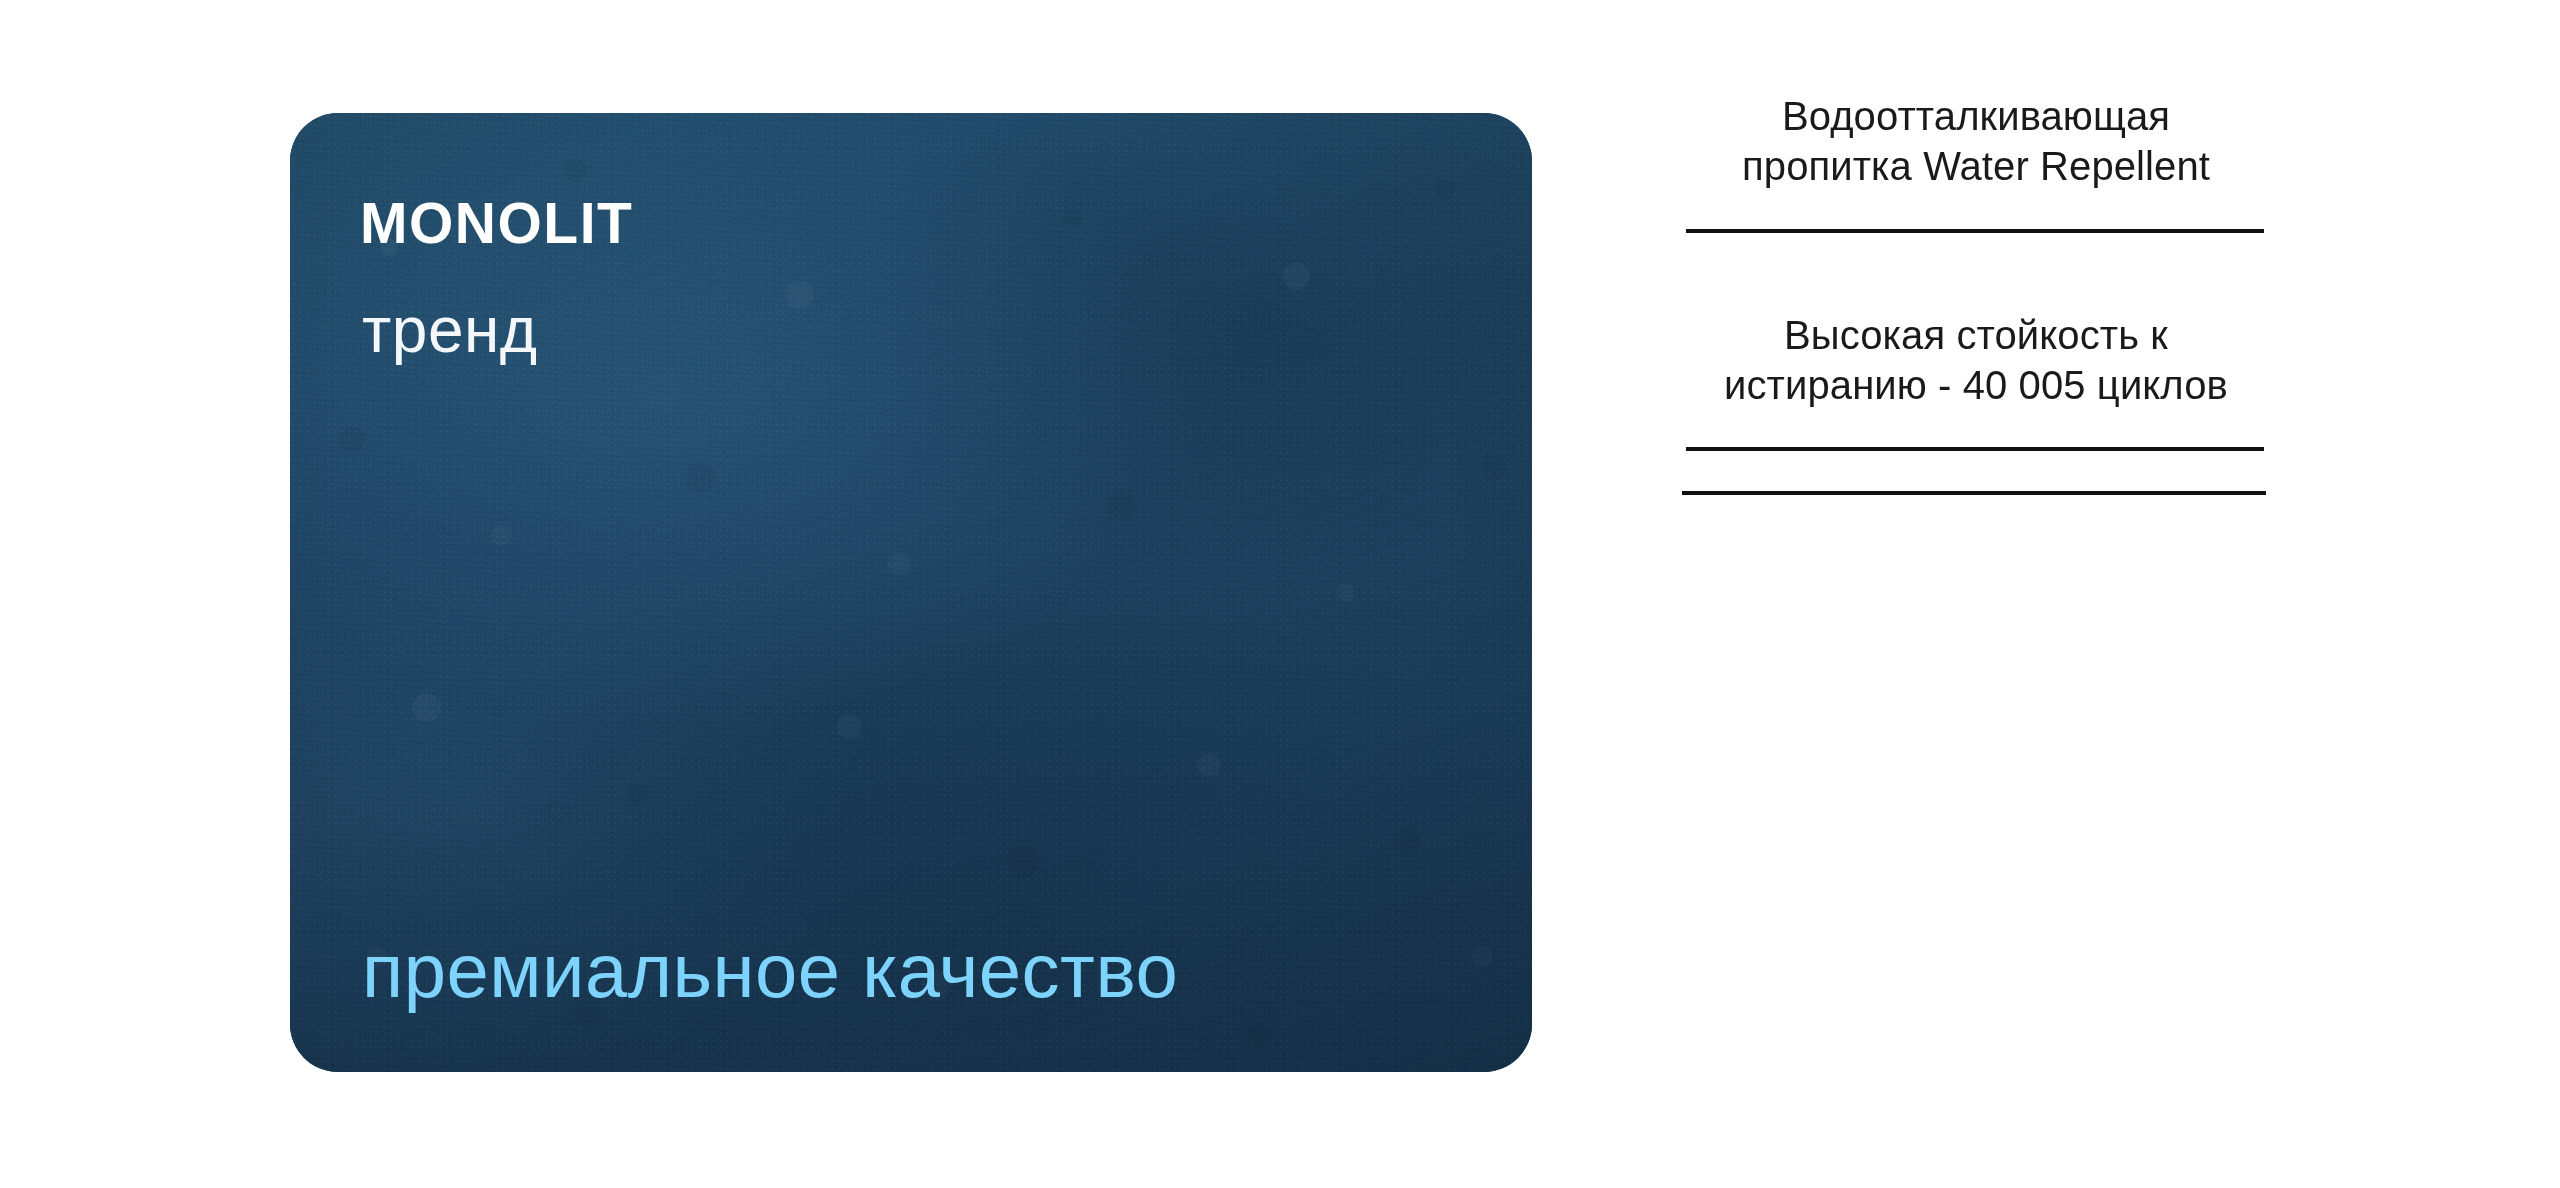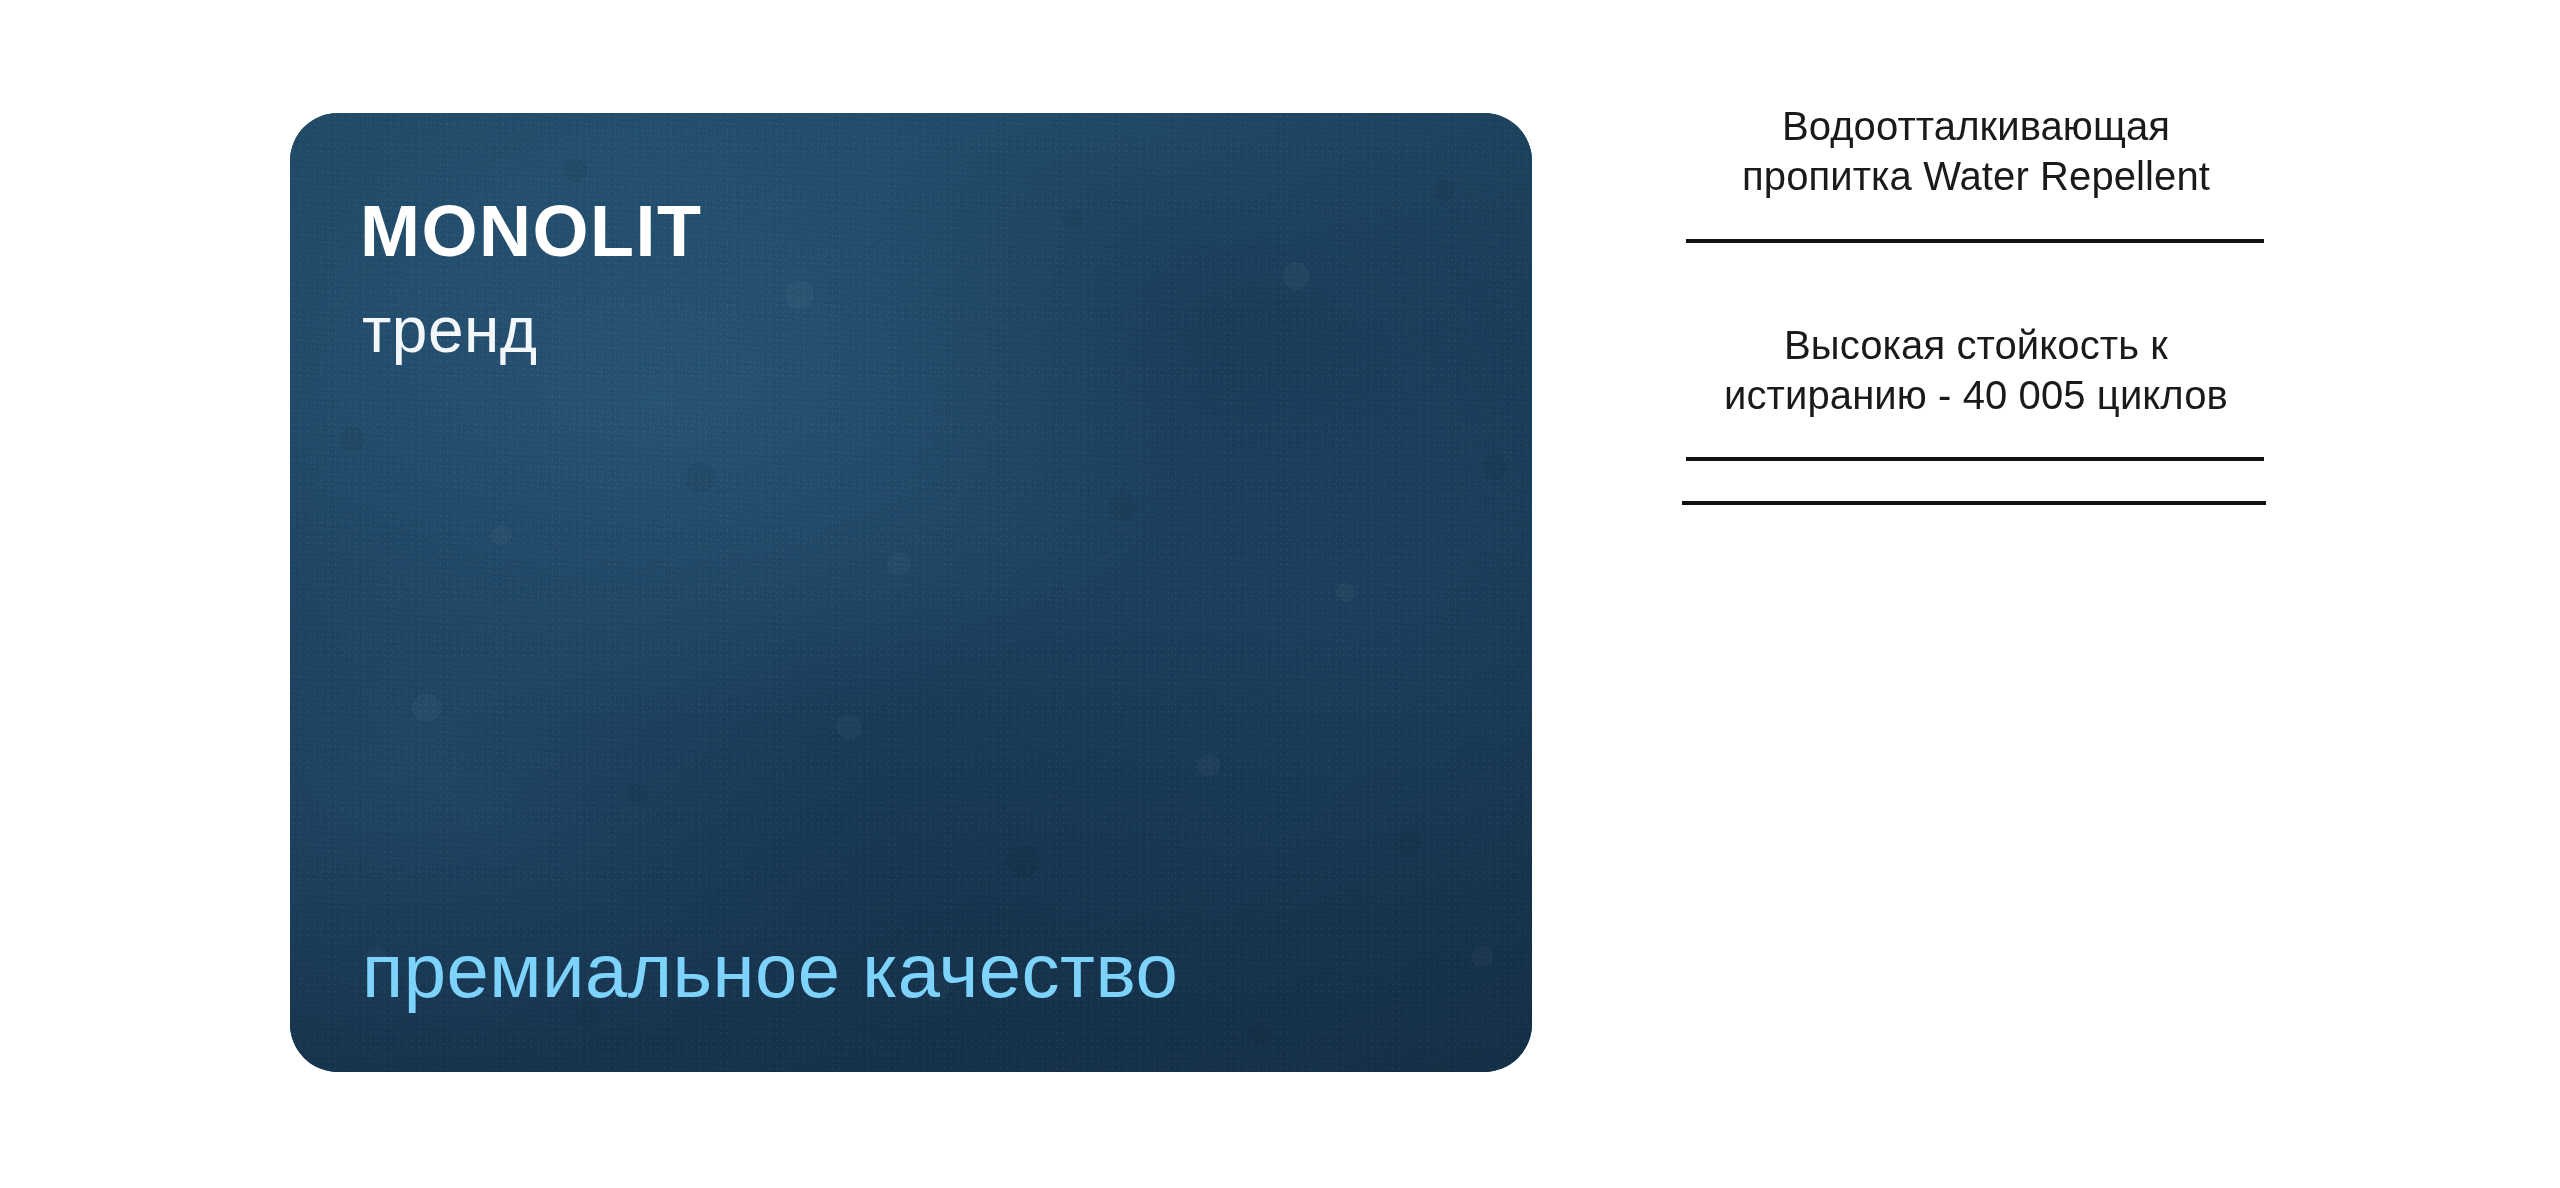--- a/index.html
+++ b/index.html
@@ -113,21 +113,21 @@
   
   .swatch-text {
     position: absolute;
     inset: 0;
     z-index: 5;
   }
   .brand-title {
     position: absolute;
     left: 70px;
     top: 82px;
-    font-size: 72px;
+    font-size: 57px;
     font-weight: 700;
     letter-spacing: 1.5px;
     color: #ffffff;
     line-height: 1;
     white-space: nowrap;
   }
   .brand-subtitle {
     position: absolute;
     left: 72px;
     top: 185px;
@@ -147,21 +147,21 @@
     letter-spacing: 0.5px;
     color: #7dd3fc;
     line-height: 1;
     white-space: nowrap;
   }
 
   
   .features {
     position: absolute;
     left: 1686px;
-    top: 101px;
+    top: 91px;
     width: 580px;
   }
   .feature-item {
     width: 100%;
   }
   .feature-text {
     font-size: 40px;
     font-weight: 400;
     line-height: 1.25;
     color: #1a1a1a;

